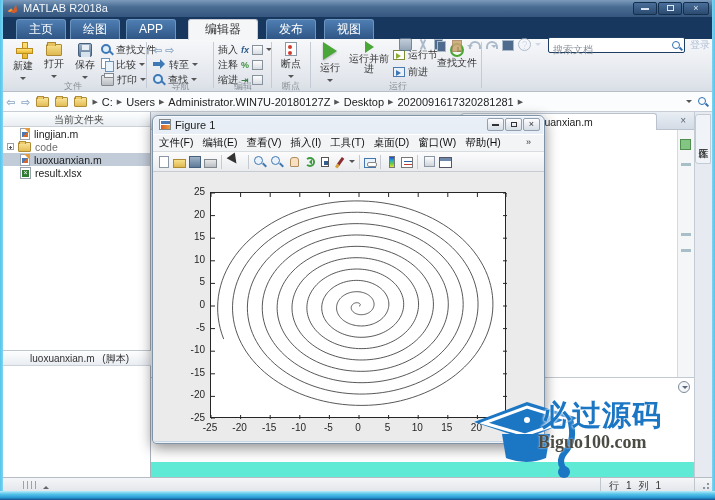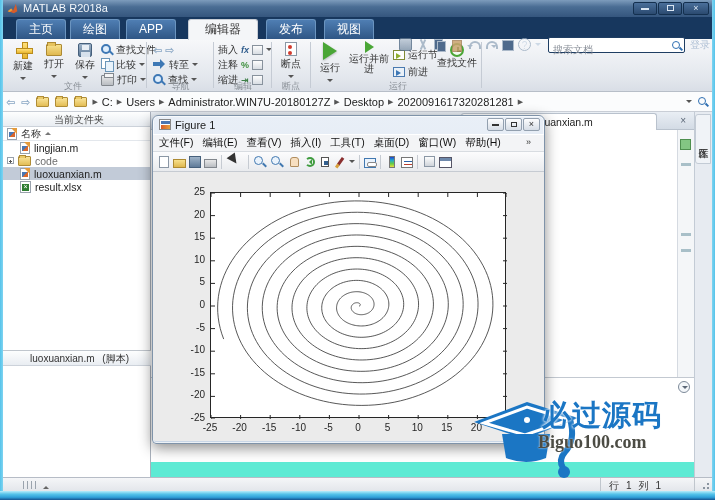--- a/index.html
+++ b/index.html
@@ -362,25 +362,20 @@
     <div class="ed-divider"></div>
     <span class="circ ed-lower-circ"></span>
   </div>
 
   <div class="rightstrip">
     <div class="vtab">工作区</div>
   </div>
 
   <div class="leftpanel">
     <div class="panel-hd">当前文件夹</div>
-    <div class="colhead">
-      <span class="fi fi-m"></span>
-      <span>名称</span>
-      <span class="sort-tri"></span>
-    </div>
     <div class="frow">
       <span class="indent"></span>
       <span class="fi fi-m"></span>
       <span>lingjian.m</span>
     </div>
     <div class="frow">
       <span class="expander"></span>
       <span class="fi fi-folder"></span>
       <span style="color:#6e6e6e">code</span>
     </div>

